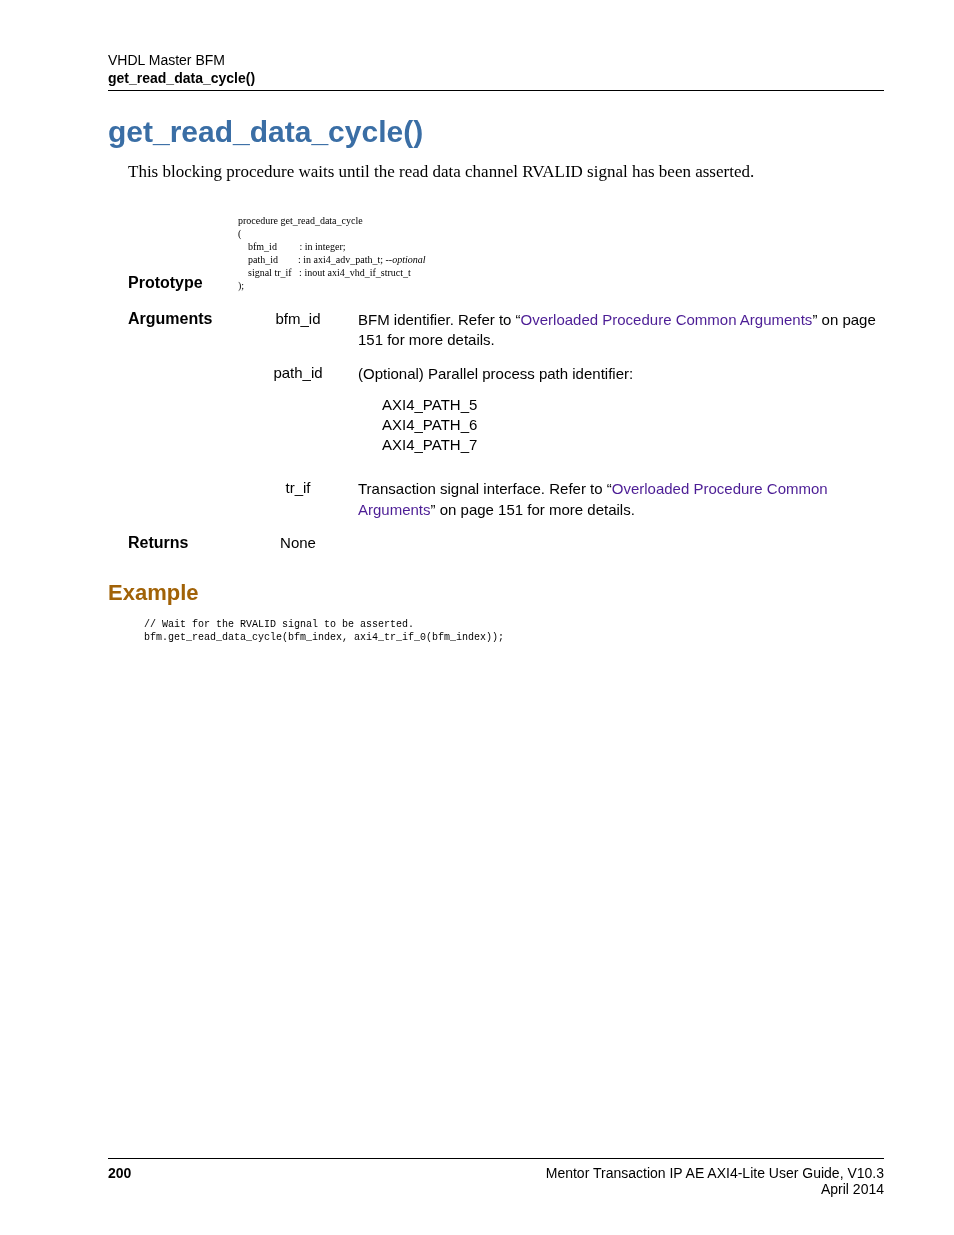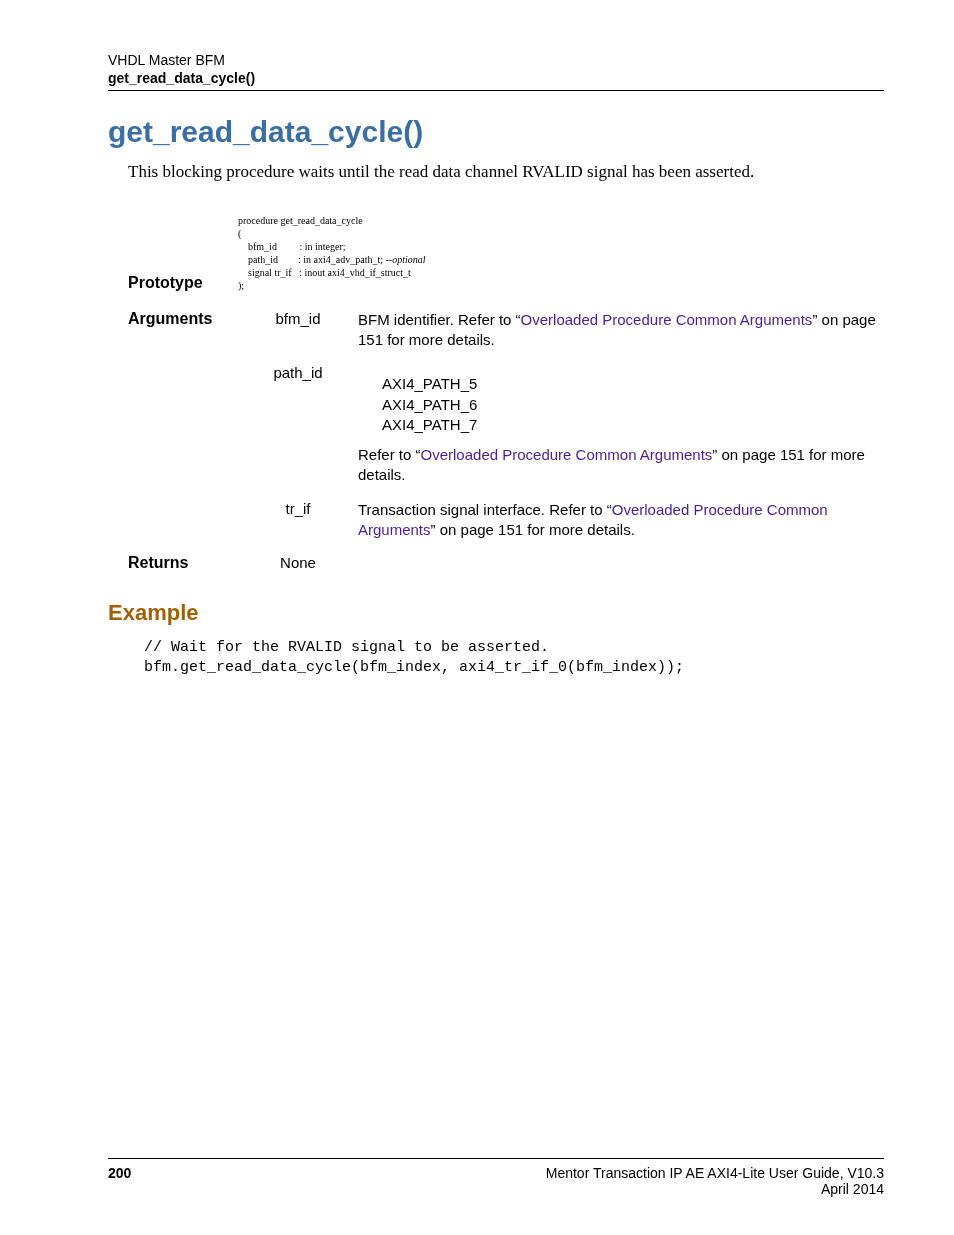--- a/index.html
+++ b/index.html
@@ -90,21 +90,21 @@
     line-height: 1.35;
   }
   .h2 {
     color: #a16207;
     font-size: 22px;
     font-weight: bold;
     margin: 28px 0 12px 0;
   }
   .example-code {
     font-family: "Courier New", Courier, monospace;
-    font-size: 15px;
+    font-size: 10px;
     white-space: pre;
     margin-left: 36px;
     line-height: 1.35;
   }
   .footer {
     position: absolute;
     bottom: 38px;
     left: 108px;
     right: 70px;
   }
@@ -152,26 +152,26 @@
   <div class="arg-row">
     <div class="label-col">Arguments</div>
     <div class="name-col">bfm_id</div>
     <div class="desc-col"><span>BFM identifier. Refer to “</span><a class="link">Overloaded Procedure Common Arguments</a><span>” on page 151 for more details.</span></div>
   </div>
 
   <div class="arg-row">
     <div class="label-col"></div>
     <div class="name-col">path_id</div>
     <div class="desc-col">
+      <div>(Optional) Parallel process path identifier:</div>
       <div class="path-list">
         <div>AXI4_PATH_5</div>
         <div>AXI4_PATH_6</div>
         <div>AXI4_PATH_7</div>
       </div>
-      <div><span>Refer to “</span><a class="link">Overloaded Procedure Common Arguments</a><span>” on page 151 for more details.</span></div>
     </div>
   </div>
 
   <div class="arg-row">
     <div class="label-col"></div>
     <div class="name-col">tr_if</div>
     <div class="desc-col"><span>Transaction signal interface. Refer to “</span><a class="link">Overloaded Procedure Common Arguments</a><span>” on page 151 for more details.</span></div>
   </div>
 
   <div class="arg-row">

